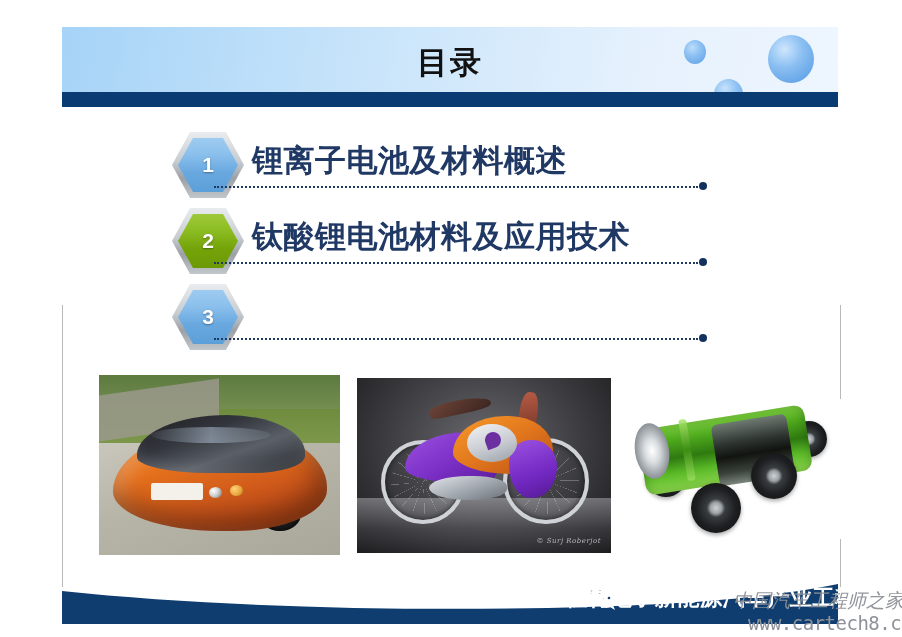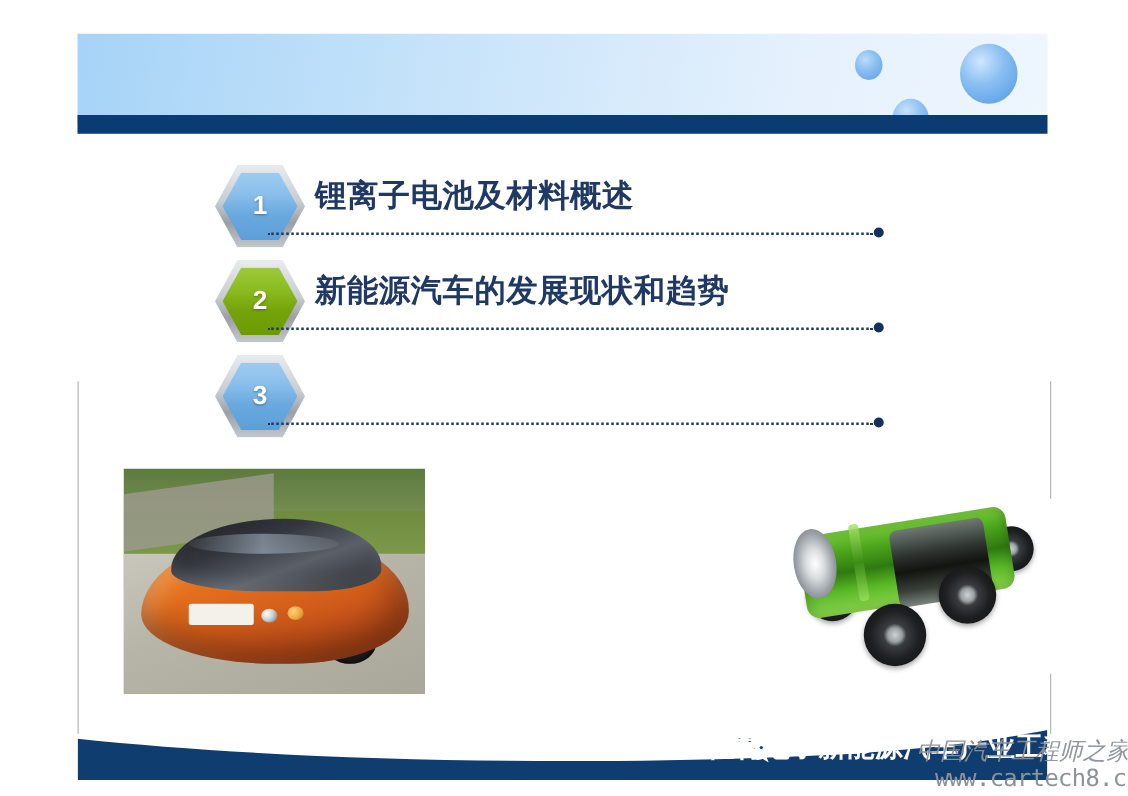--- a/index.html
+++ b/index.html
@@ -46,21 +46,21 @@
     clip-path:polygon(25% 0%,75% 0%,100% 50%,75% 100%,25% 100%,0% 50%);
     display:flex;align-items:center;justify-content:center;
     font-size:21px;font-weight:bold;color:#ffffff;
     text-shadow:0 1px 2px rgba(0,0,0,.35);
   }
   .hex-blue .hex-inner{background:linear-gradient(180deg,#9ecbf0 0%,#8bc0ec 30%,#6aa9e0 62%,#5c9fd8 100%);}
   .hex-green .hex-inner{background:linear-gradient(180deg,#9ec93a 0%,#8cbd22 30%,#74a309 65%,#6b9a05 100%);}
 
   .toc-label{
     position:absolute;left:252px;top:12px;
-    font-size:25px;font-weight:bold;color:#1f3864;
+    font-size:31px;font-weight:bold;color:#1f3864;
     font-family:"DejaVu Sans","Liberation Sans",sans-serif;
     letter-spacing:.5px;white-space:nowrap;
   }
   .dotline{
     position:absolute;left:214px;top:58px;height:0;width:484px;
     border-top:2px dotted #1f3864;
   }
   .dotline-end{
     position:absolute;left:699px;top:54px;width:8px;height:8px;border-radius:50%;
     background:#13315e;
@@ -178,37 +178,38 @@
 
   <div class="frame-line frame-left"></div>
   <div class="frame-line frame-right"></div>
 
   <div class="header-band">
     <span class="bubble b1"></span>
     <span class="bubble b2"></span>
     <span class="bubble b3"></span>
   </div>
   <div class="header-bar"></div>
+  <div class="header-title">目录</div>
 
   <div class="toc">
 
     <div class="toc-item">
       <div class="hex hex-blue">
         <div class="hex-inner">1</div>
       </div>
       <div class="toc-label">锂离子电池及材料概述</div>
       <div class="dotline"></div>
       <div class="dotline-end"></div>
     </div>
 
     <div class="toc-item">
       <div class="hex hex-green">
         <div class="hex-inner">2</div>
       </div>
-      <div class="toc-label">新能源汽车的发展现状和趋势</div>
+      <div class="toc-label">钛酸锂电池材料及应用技术</div>
       <div class="dotline"></div>
       <div class="dotline-end"></div>
     </div>
 
     <div class="toc-item">
       <div class="hex hex-blue">
         <div class="hex-inner">3</div>
       </div>
       <div class="dotline"></div>
       <div class="dotline-end"></div>
@@ -223,20 +224,39 @@
     <div class="car-road2"></div>
     <div class="car-wheel"></div>
     <div class="car-body"></div>
     <div class="car-glass"></div>
     <div class="car-glass-hl"></div>
     <div class="car-plate"></div>
     <div class="car-lamp l1"></div>
     <div class="car-lamp l2"></div>
   </div>
 
+  <div class="photo photo-bike">
+    <div class="bike-bg"></div>
+    <div class="bike-floor"></div>
+    <div class="bk-wheel w1">
+        <div class="bk-spokes"></div>
+      </div>
+    <div class="bk-wheel w2">
+        <div class="bk-spokes"></div>
+      </div>
+    <div class="bk-purple-a"></div>
+    <div class="bk-bar"></div>
+    <div class="bk-stem"></div>
+    <div class="bk-frame-o"></div>
+    <div class="bk-purple-b"></div>
+    <div class="bk-panel"></div>
+    <div class="bk-logo"></div>
+    <div class="bk-crank"></div>
+    <div class="bk-sig">© Surj Roberjot</div>
+  </div>
 
   <div class="photo photo-batt">
     <div class="bt-wheel w1"></div>
     <div class="bt-wheel w4"></div>
     <div class="bt-body"></div>
     <div class="bt-dark"></div>
     <div class="bt-ring"></div>
     <div class="bt-cap"></div>
     <div class="bt-wheel w2"></div>
     <div class="bt-wheel w3"></div>

